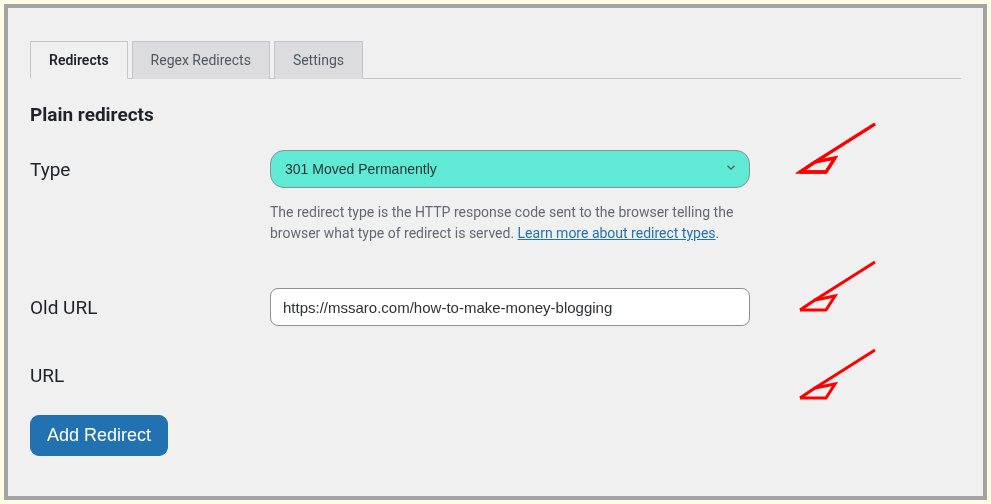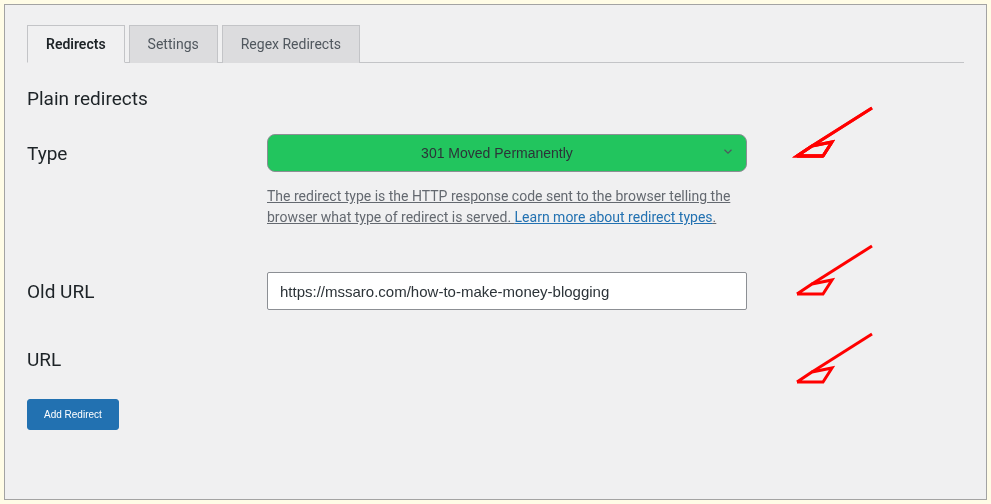--- a/index.html
+++ b/index.html
@@ -8,25 +8,25 @@
       padding: 0;
     }
     body {
       font-family: -apple-system, BlinkMacSystemFont, "Segoe UI", Roboto, Oxygen-Sans, Ubuntu, Cantarell, "Helvetica Neue", sans-serif;
       background: #fffce6;
       padding: 4px;
       width: 991px;
       height: 504px;
     }
     .outer-border {
-      border: 1px solid #a3a3a3;
+      border: 4px solid #a3a3a3;
       background: #f0f0f1;
       height: 100%;
       position: relative;
-      padding: 19px 22px;
+      padding: 32px 22px;
     }
     .tabs {
       display: flex;
       gap: 0;
       margin-bottom: 0;
       border-bottom: 1px solid #c3c4c7;
     }
     .tab {
       padding: 10px 18px;
       border: 1px solid #c3c4c7;
@@ -40,21 +40,21 @@
       top: 1px;
     }
     .tab.active {
       background: #f0f0f1;
       border-bottom: 1px solid #f0f0f1;
       color: #1d2327;
       font-weight: 600;
     }
     .section-title {
       font-size: 19px;
-      font-weight: 400;
+      font-weight: 700;
       color: #1d2327;
       margin-top: 24px;
       margin-bottom: 24px;
     }
     .form-row {
       display: flex;
       align-items: flex-start;
       margin-bottom: 22px;
       position: relative;
     }
@@ -68,81 +68,79 @@
       flex: 0 0 480px;
       position: relative;
     }
     .select-wrap {
       position: relative;
     }
     select.form-control {
       width: 100%;
       padding: 8px 34px 8px 14px;
       border: 1px solid #8c8f94;
-      border-radius: 8px;
-      background: #22c55e;
+      border-radius: 14px;
+      background: #5eead4;
       font-size: 14px;
       color: #2c3338;
       appearance: none;
       cursor: pointer;
       height: 38px;
-      text-align: center;
     }
     .chevron {
       position: absolute;
       right: 12px;
       top: 50%;
       transform: translateY(-50%);
       pointer-events: none;
     }
     input.form-control {
       width: 100%;
       padding: 8px 12px;
       border: 1px solid #8c8f94;
-      border-radius: 2px;
+      border-radius: 8px;
       background: #fff;
       font-size: 15px;
       color: #2c3338;
       height: 38px;
     }
     .help-text {
       margin-top: 14px;
       font-size: 14px;
       color: #646970;
       line-height: 1.5;
       max-width: 690px;
-      text-decoration: underline;
     }
     .help-text a {
       color: #2271b1;
       text-decoration: underline;
     }
     .btn-primary {
       background: #2271b1;
       color: #fff;
       border: 1px solid #2271b1;
       padding: 9px 16px;
-      font-size: 10px;
-      border-radius: 3px;
+      font-size: 18px;
+      border-radius: 9px;
       cursor: pointer;
     }
     .arrow-annotation {
       position: absolute;
       pointer-events: none;
     }
   </style>
 </head>
 <body>
 
 <div class="outer-border">
 
   <div class="tabs">
     <div class="tab active">Redirects</div>
+    <div class="tab">Regex Redirects</div>
     <div class="tab">Settings</div>
-    <div class="tab">Regex Redirects</div>
   </div>
 
   <h2 class="section-title">Plain redirects</h2>
 
   <div class="form-row">
     <div class="form-label">Type</div>
     <div class="form-control-wrap">
       <div class="select-wrap">
         <select class="form-control">
           <option>301 Moved Permanently</option>

